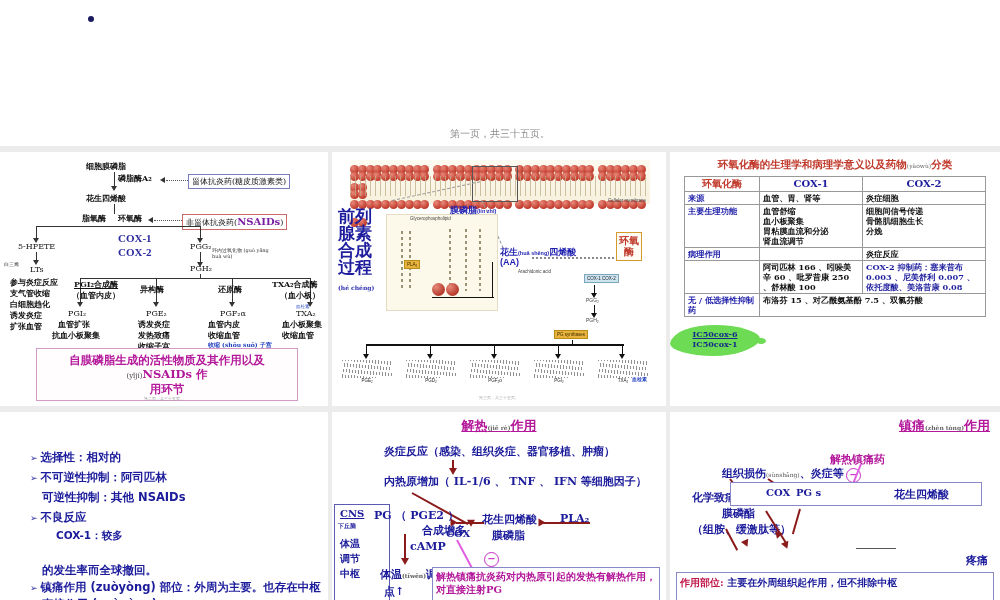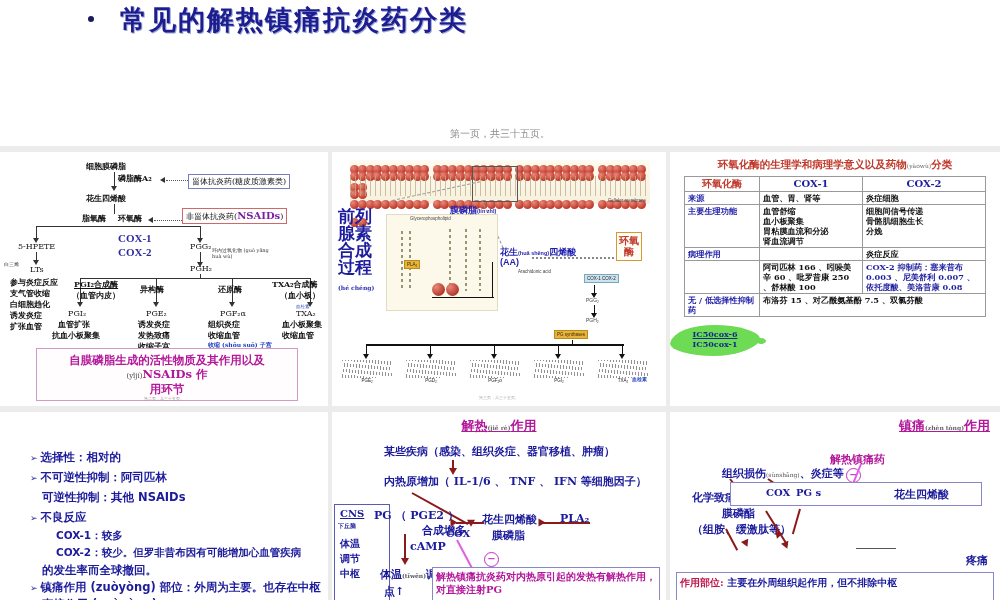--- a/index.html
+++ b/index.html
@@ -171,21 +171,20 @@
   }
   #an-note .k{color:#c0174b;}
 </style>
 </head>
 <body>
 
 <div id="gap-bg"></div>
 
 <div id="slide-title-row">
   <div id="title-bullet"></div>
-  <div id="slide-title">常见的解热镇痛抗炎药分类</div>
 </div>
 
 <div id="page-note">第一页，共三十五页。</div>
 
 <div class="panel" id="panel-pathway">
 
   <div class="pw cn" style="left:86px;top:10px;">细胞膜磷脂</div>
   <div class="pw-line" style="left:114px;top:20px;width:1px;height:16px;"></div>
   <div class="pw-arrow" style="left:111px;top:34px;"></div>
   <div class="pw cn" style="left:118px;top:22px;">磷脂酶A₂</div>
@@ -193,21 +192,21 @@
   <div class="pw-dot" style="left:166px;top:28px;width:22px;"></div>
   <div class="pw-box" style="left:188px;top:22px;">甾体抗炎药(糖皮质激素类)</div>
 
   <div class="pw cn" style="left:86px;top:42px;">花生四烯酸</div>
   <div class="pw-line" style="left:114px;top:52px;width:1px;height:10px;"></div>
 
   <div class="pw cn" style="left:82px;top:62px;">脂氧酶</div>
   <div class="pw cn" style="left:118px;top:62px;">环氧酶</div>
   <div class="pw-arrow-l" style="left:148px;top:65px;"></div>
   <div class="pw-dot" style="left:154px;top:68px;width:28px;"></div>
-  <div class="pw-box red" style="left:182px;top:56px;"><span>非甾体抗炎药(</span><span class="pw-purple" style="font-size:10px;">NSAIDs</span><span>)</span></div>
+  <div class="pw-box red" style="left:182px;top:62px;"><span>非甾体抗炎药(</span><span class="pw-purple" style="font-size:10px;">NSAIDs</span><span>)</span></div>
 
   <div class="cox-label" style="left:118px;top:80px;">COX-1</div>
   <div class="cox-label" style="left:118px;top:94px;">COX-2</div>
 
   <div class="pw-line" style="left:36px;top:74px;width:164px;height:1px;"></div>
   <div class="pw-line" style="left:36px;top:74px;width:1px;height:14px;"></div>
   <div class="pw-arrow" style="left:33px;top:86px;"></div>
   <div class="pw-line" style="left:200px;top:74px;width:1px;height:14px;"></div>
   <div class="pw-arrow" style="left:197px;top:86px;"></div>
 
@@ -251,21 +250,21 @@
   <div class="pw" style="left:68px;top:157px;font-size:8px;">PGI₂</div>
   <div class="pw cn" style="left:58px;top:168px;">血管扩张</div>
   <div class="pw cn" style="left:52px;top:179px;">抗血小板聚集</div>
 
   <div class="pw" style="left:146px;top:157px;font-size:8px;">PGE₂</div>
   <div class="pw cn" style="left:138px;top:168px;">诱发炎症</div>
   <div class="pw cn" style="left:138px;top:179px;">发热致痛</div>
   <div class="pw cn" style="left:138px;top:190px;">收缩子宫</div>
 
   <div class="pw" style="left:220px;top:157px;font-size:8px;">PGF₂α</div>
-  <div class="pw cn" style="left:208px;top:168px;">组织炎症</div>
+  <div class="pw cn" style="left:208px;top:168px;">血管内皮</div>
   <div class="pw cn" style="left:208px;top:179px;">收缩血管</div>
   <div class="pw pw-blue-s" style="left:208px;top:190px;">收缩 (shōu suō) 子宫</div>
 
   <div class="pw" style="left:296px;top:157px;font-size:8px;">TXA₂</div>
   <div class="pw cn" style="left:282px;top:168px;">血小板聚集</div>
   <div class="pw cn" style="left:282px;top:179px;">收缩血管</div>
 
   <div id="pw-banner">
     <span>自膜磷脂生成的活性物质及其作用以及</span><span class="small">(yǐjí)</span><span>NSAIDs 作</span><br>
     <span>用环节</span>
@@ -418,32 +417,31 @@
   </div>
   <div id="ic50-tail"></div>
 </div>
 
 <div class="panel" id="panel-features">
   <div class="feat" style="left:30px;top:38px;"><span class="ar">➢</span><span>选择性：相对的</span></div>
   <div class="feat" style="left:30px;top:58px;"><span class="ar">➢</span><span>不可逆性抑制：阿司匹林</span></div>
   <div class="feat" style="left:42px;top:78px;">可逆性抑制：其他 NSAIDs</div>
   <div class="feat" style="left:30px;top:98px;"><span class="ar">➢</span><span>不良反应</span></div>
   <div class="feat mono" style="left:56px;top:117px;font-size:10.5px;">COX-1：较多</div>
-  <div class="feat mono" style="left:56px;top:134px;font-size:10.5px;">COX-2：较少。但罗非昔布因有可能增加心血管疾病</div>
   <div class="feat" style="left:42px;top:151px;">的发生率而全球撤回。</div>
   <div class="feat" style="left:30px;top:168px;"><span class="ar">➢</span><span>镇痛作用 (zuòyòng) 部位：外周为主要。也存在中枢</span></div>
   <div class="feat" style="left:42px;top:185px;">直接作用 (zuòyòng)</div>
 </div>
 
 <div class="panel" id="panel-antipyre">
   <div id="ap-title">
     <span>解热</span><span class="py">(jiě rè)</span><span>作用</span>
   </div>
 
-  <div class="ap" style="left:52px;top:32px;">某些疾病（感染、组织炎症、器官移植、肿瘤）</div>
+  <div class="ap" style="left:52px;top:32px;">炎症反应（感染、组织炎症、器官移植、肿瘤）</div>
   <div class="ar-dark" style="left:120px;top:48px;width:2px;height:10px;"></div>
   <div class="ar-dark-head" style="left:117px;top:56px;"></div>
   <div class="ap" style="left:52px;top:62px;">内热原增加（ IL-1/6 、 TNF 、 IFN 等细胞因子）</div>
 
   <div class="ar-dark" style="left:80px;top:80px;width:64px;height:2px;transform:rotate(29deg);transform-origin:left center;"></div>
   <div class="ar-dark-head" style="left:134px;top:106px;transform:rotate(120deg);"></div>
 
   <div id="cns-box"></div>
   <div class="cns-t" style="left:8px;top:96px;text-decoration:underline;">CNS</div>
   <div class="cns-t" style="left:6px;top:110px;font-size:6px;">下丘脑</div>

